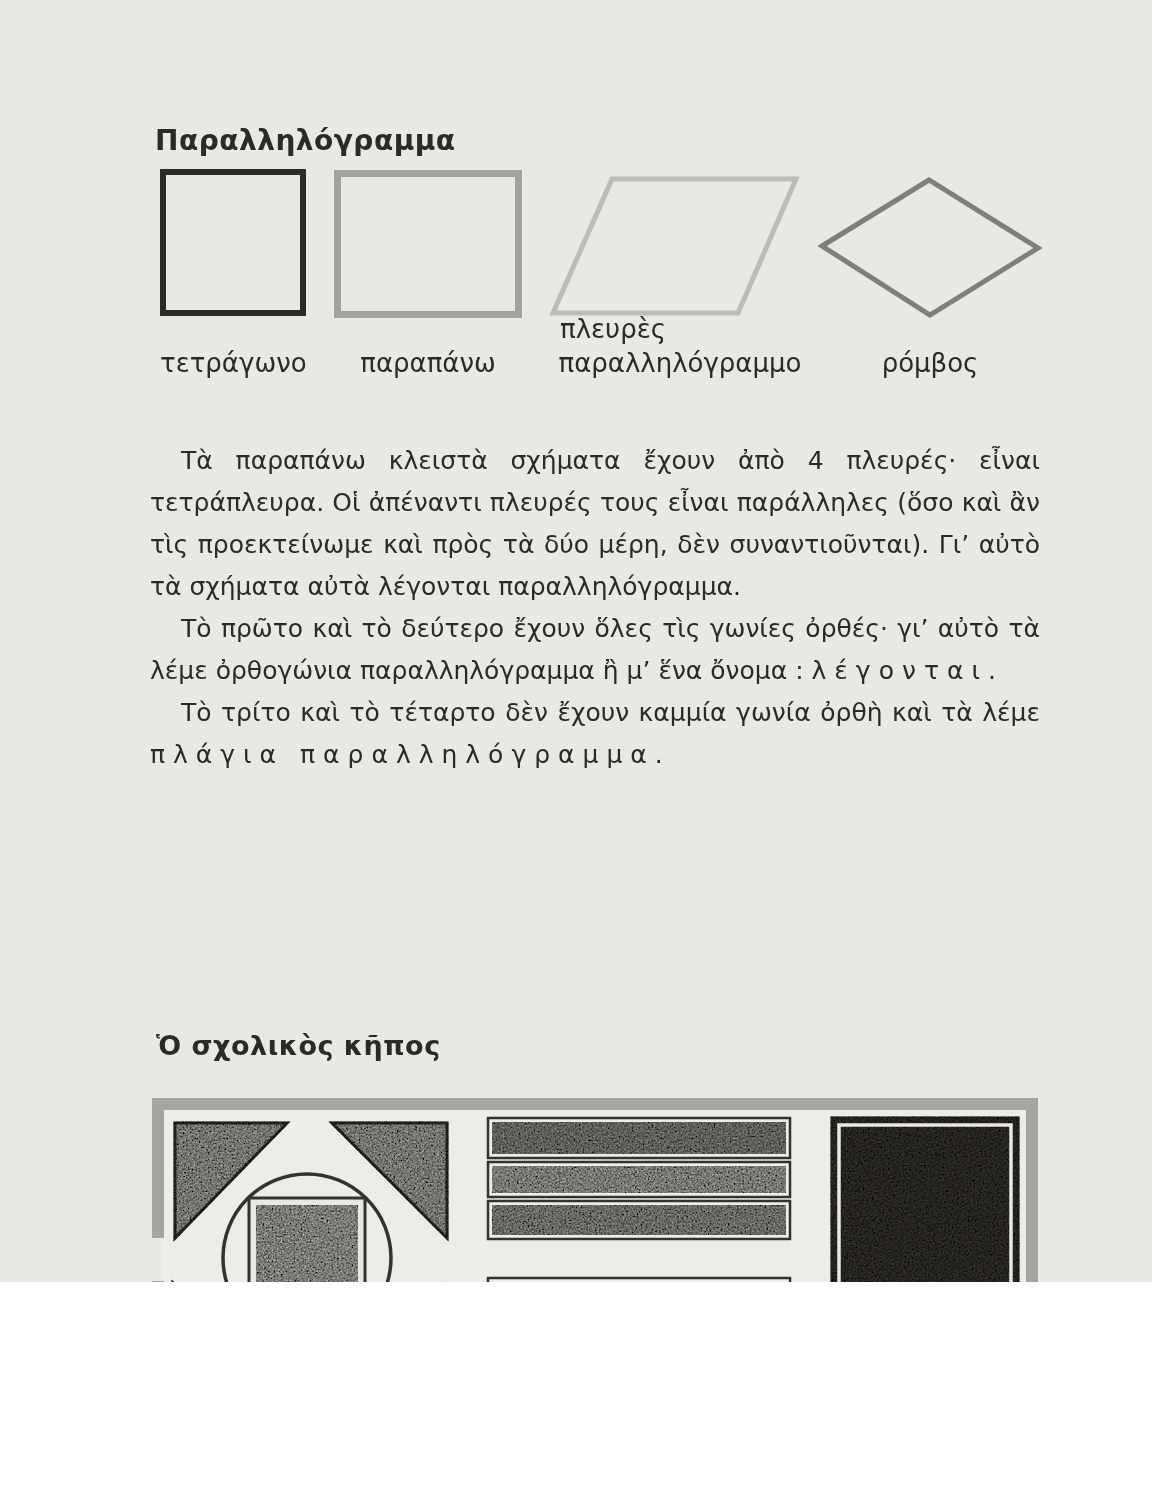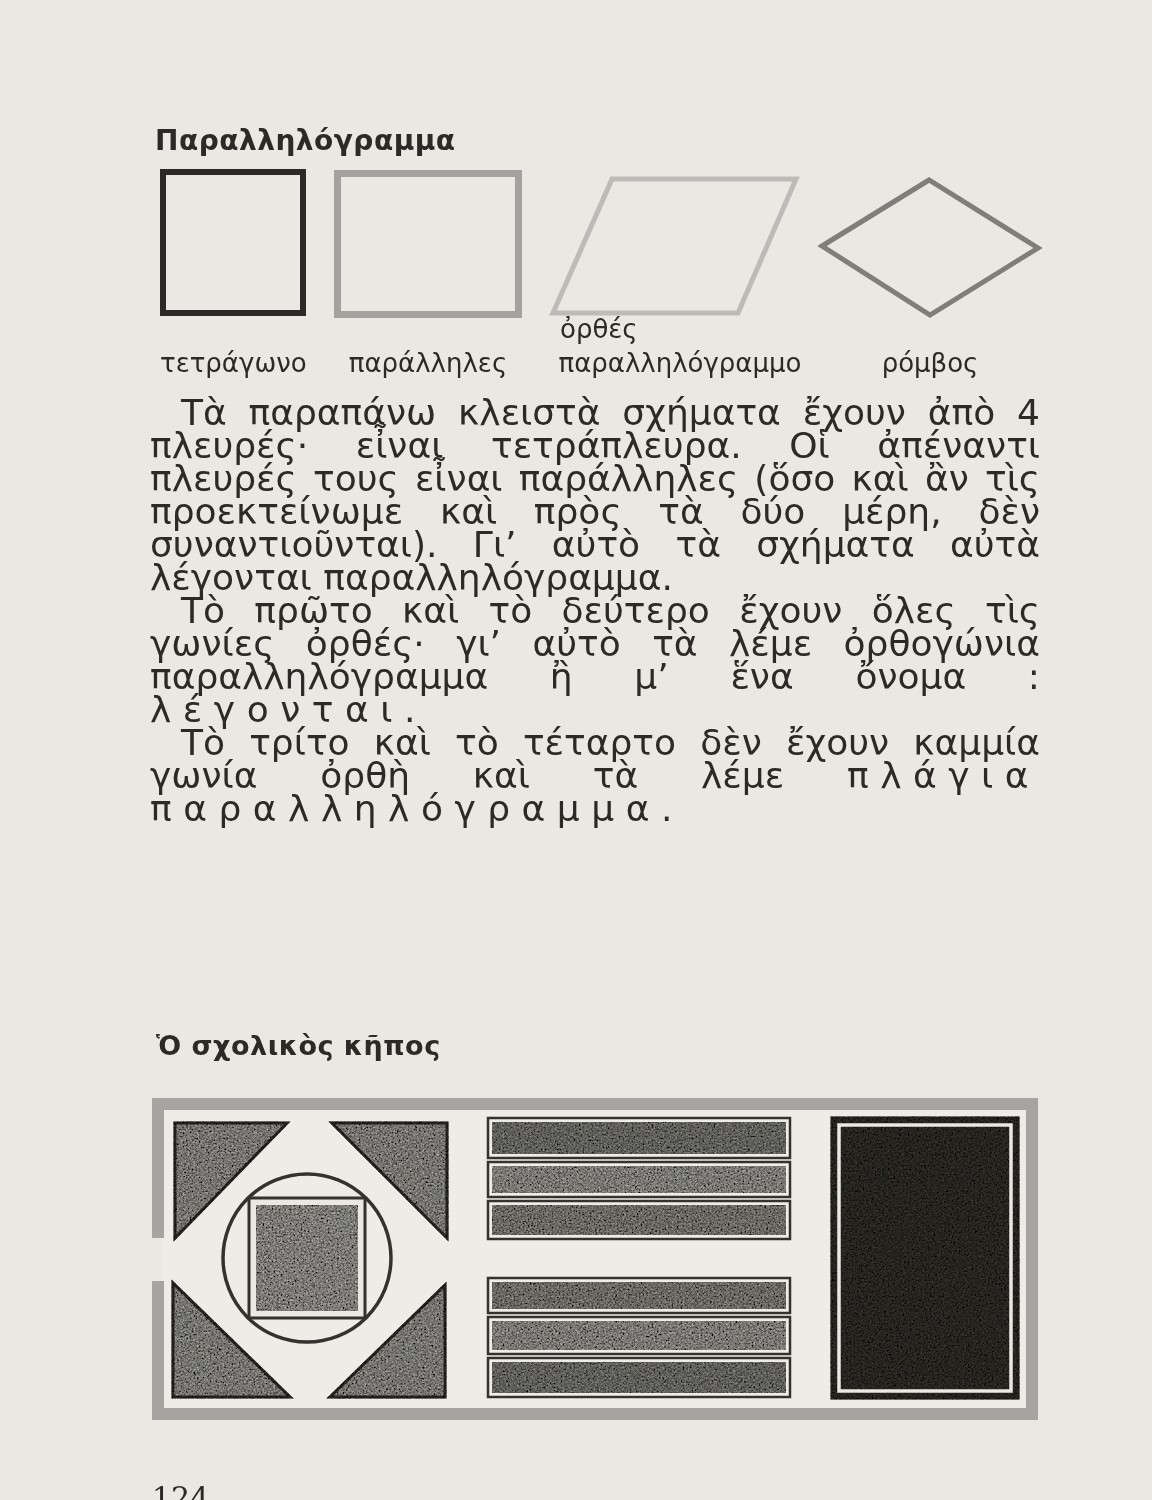--- a/index.html
+++ b/index.html
@@ -1,18 +1,18 @@
 <!DOCTYPE html>
 <html style="--paper: #eae8e2; --garden-interior: #edece6; --ink: #2b2a26; --square-border: #2b2a27; --rect-border: #a3a29e; --para-border: #bcbbb7; --rhombus-border: #7f7e7a; --frame: #a6a4a0; --outline: #34322e; --tri-fill: #a9a8a2; --square-fill: #b2b1ab; --bar-dark: #8b8a84; --bar-light: #aeada7; --bar-mid: #98978f; --plot-dark: #3a3731;"><head>
 <meta charset="utf-8">
 <style>
   html,body{margin:0;padding:0;}
   .page{
     position:relative;
-    width:1152px;height:1500px;
+    width:1152px;height:1282px;
     background:var(--paper,#eae8e2);
     color:var(--ink,#2b2a26);
     font-family:"DejaVu Sans",sans-serif;
     overflow:hidden;
   }
   .title{
     position:absolute;left:155px;top:124px;margin:0;
     font-size:28px;font-weight:bold;letter-spacing:.5px;
   }
   .fig{position:absolute;}
@@ -23,22 +23,22 @@
   .shape-label{
     position:absolute;font-size:26px;line-height:30px;
     text-align:center;white-space:nowrap;
   }
   .lbl-square{left:160px;top:348px;width:146px;}
   .lbl-rect{left:334px;top:348px;width:188px;}
   .lbl-plagio{left:560px;top:314px;text-align:left;}
   .lbl-para{left:535px;top:348px;width:250px;margin-left:20px;}
   .lbl-rhomb{left:817px;top:348px;width:226px;}
   .body-text{
-    position:absolute;left:150px;top:396px;width:890px;
-    font-size:36px;line-height:33px;text-align:justify;
+    position:absolute;left:150px;top:440px;width:890px;
+    font-size:25px;line-height:42px;text-align:justify;
     text-justify:inter-word;
   }
   .body-text p{margin:0;text-indent:31px;}
   .spaced{letter-spacing:.32em;}
   .subheading{
     position:absolute;left:152px;top:1026px;margin:4px;
     font-size:27px;font-weight:bold;letter-spacing:.5px;
   }
   .garden{
     position:absolute;left:152px;top:1098px;
@@ -63,22 +63,22 @@
     <rect x="3.5" y="3.5" width="181" height="141" fill="none" style="stroke:var(--rect-border,#a3a29e)" stroke-width="7"></rect>
   </svg>
   <svg class="fig fig-para" width="252" height="142" viewBox="0 0 252 142">
     <polygon points="64,4 248,4 190,138 5,138" fill="none" style="stroke:var(--para-border,#bcbbb7)" stroke-width="5"></polygon>
   </svg>
   <svg class="fig fig-rhomb" width="226" height="145" viewBox="0 0 226 145">
     <polygon points="5,71 112,5 221,73 113,140" fill="none" style="stroke:var(--rhombus-border,#7f7e7a)" stroke-width="5"></polygon>
   </svg>
 
   <div class="shape-label lbl-square">τετράγωνο</div>
-  <div class="shape-label lbl-rect">παράλληλες</div>
-  <div class="shape-label lbl-plagio">ὀρθές</div>
+  <div class="shape-label lbl-rect">παραπάνω</div>
+  <div class="shape-label lbl-plagio">πλευρὲς</div>
   <div class="shape-label lbl-para">παραλληλόγραμμο</div>
   <div class="shape-label lbl-rhomb">ρόμβος</div>
 
   <div class="body-text">
       <p><span>Τὰ παραπάνω κλειστὰ σχήματα ἔχουν ἀπὸ 4 πλευρές· εἶναι τετράπλευρα. Οἱ ἀπέναντι πλευρές τους εἶναι παράλληλες (ὅσο καὶ ἂν τὶς προεκτείνωμε καὶ πρὸς τὰ δύο μέρη, δὲν συναντιοῦνται). Γι’ αὐτὸ τὰ σχήματα αὐτὰ λέγονται παραλληλόγραμμα.</span></p>
       <p><span>Τὸ πρῶτο καὶ τὸ δεύτερο ἔχουν ὅλες τὶς γωνίες ὀρθές· γι’ αὐτὸ τὰ λέμε ὀρθογώνια παραλληλόγραμμα ἢ μ’ ἕνα ὄνομα : </span><span class="spaced">λέγονται</span><span>.</span></p>
       <p><span>Τὸ τρίτο καὶ τὸ τέταρτο δὲν ἔχουν καμμία γωνία ὀρθὴ καὶ τὰ λέμε </span><span class="spaced">πλάγια παραλληλόγραμμα</span><span>.</span></p>
     </div>
 
   <h2 class="subheading">Ὁ σχολικὸς κῆπος</h2>

